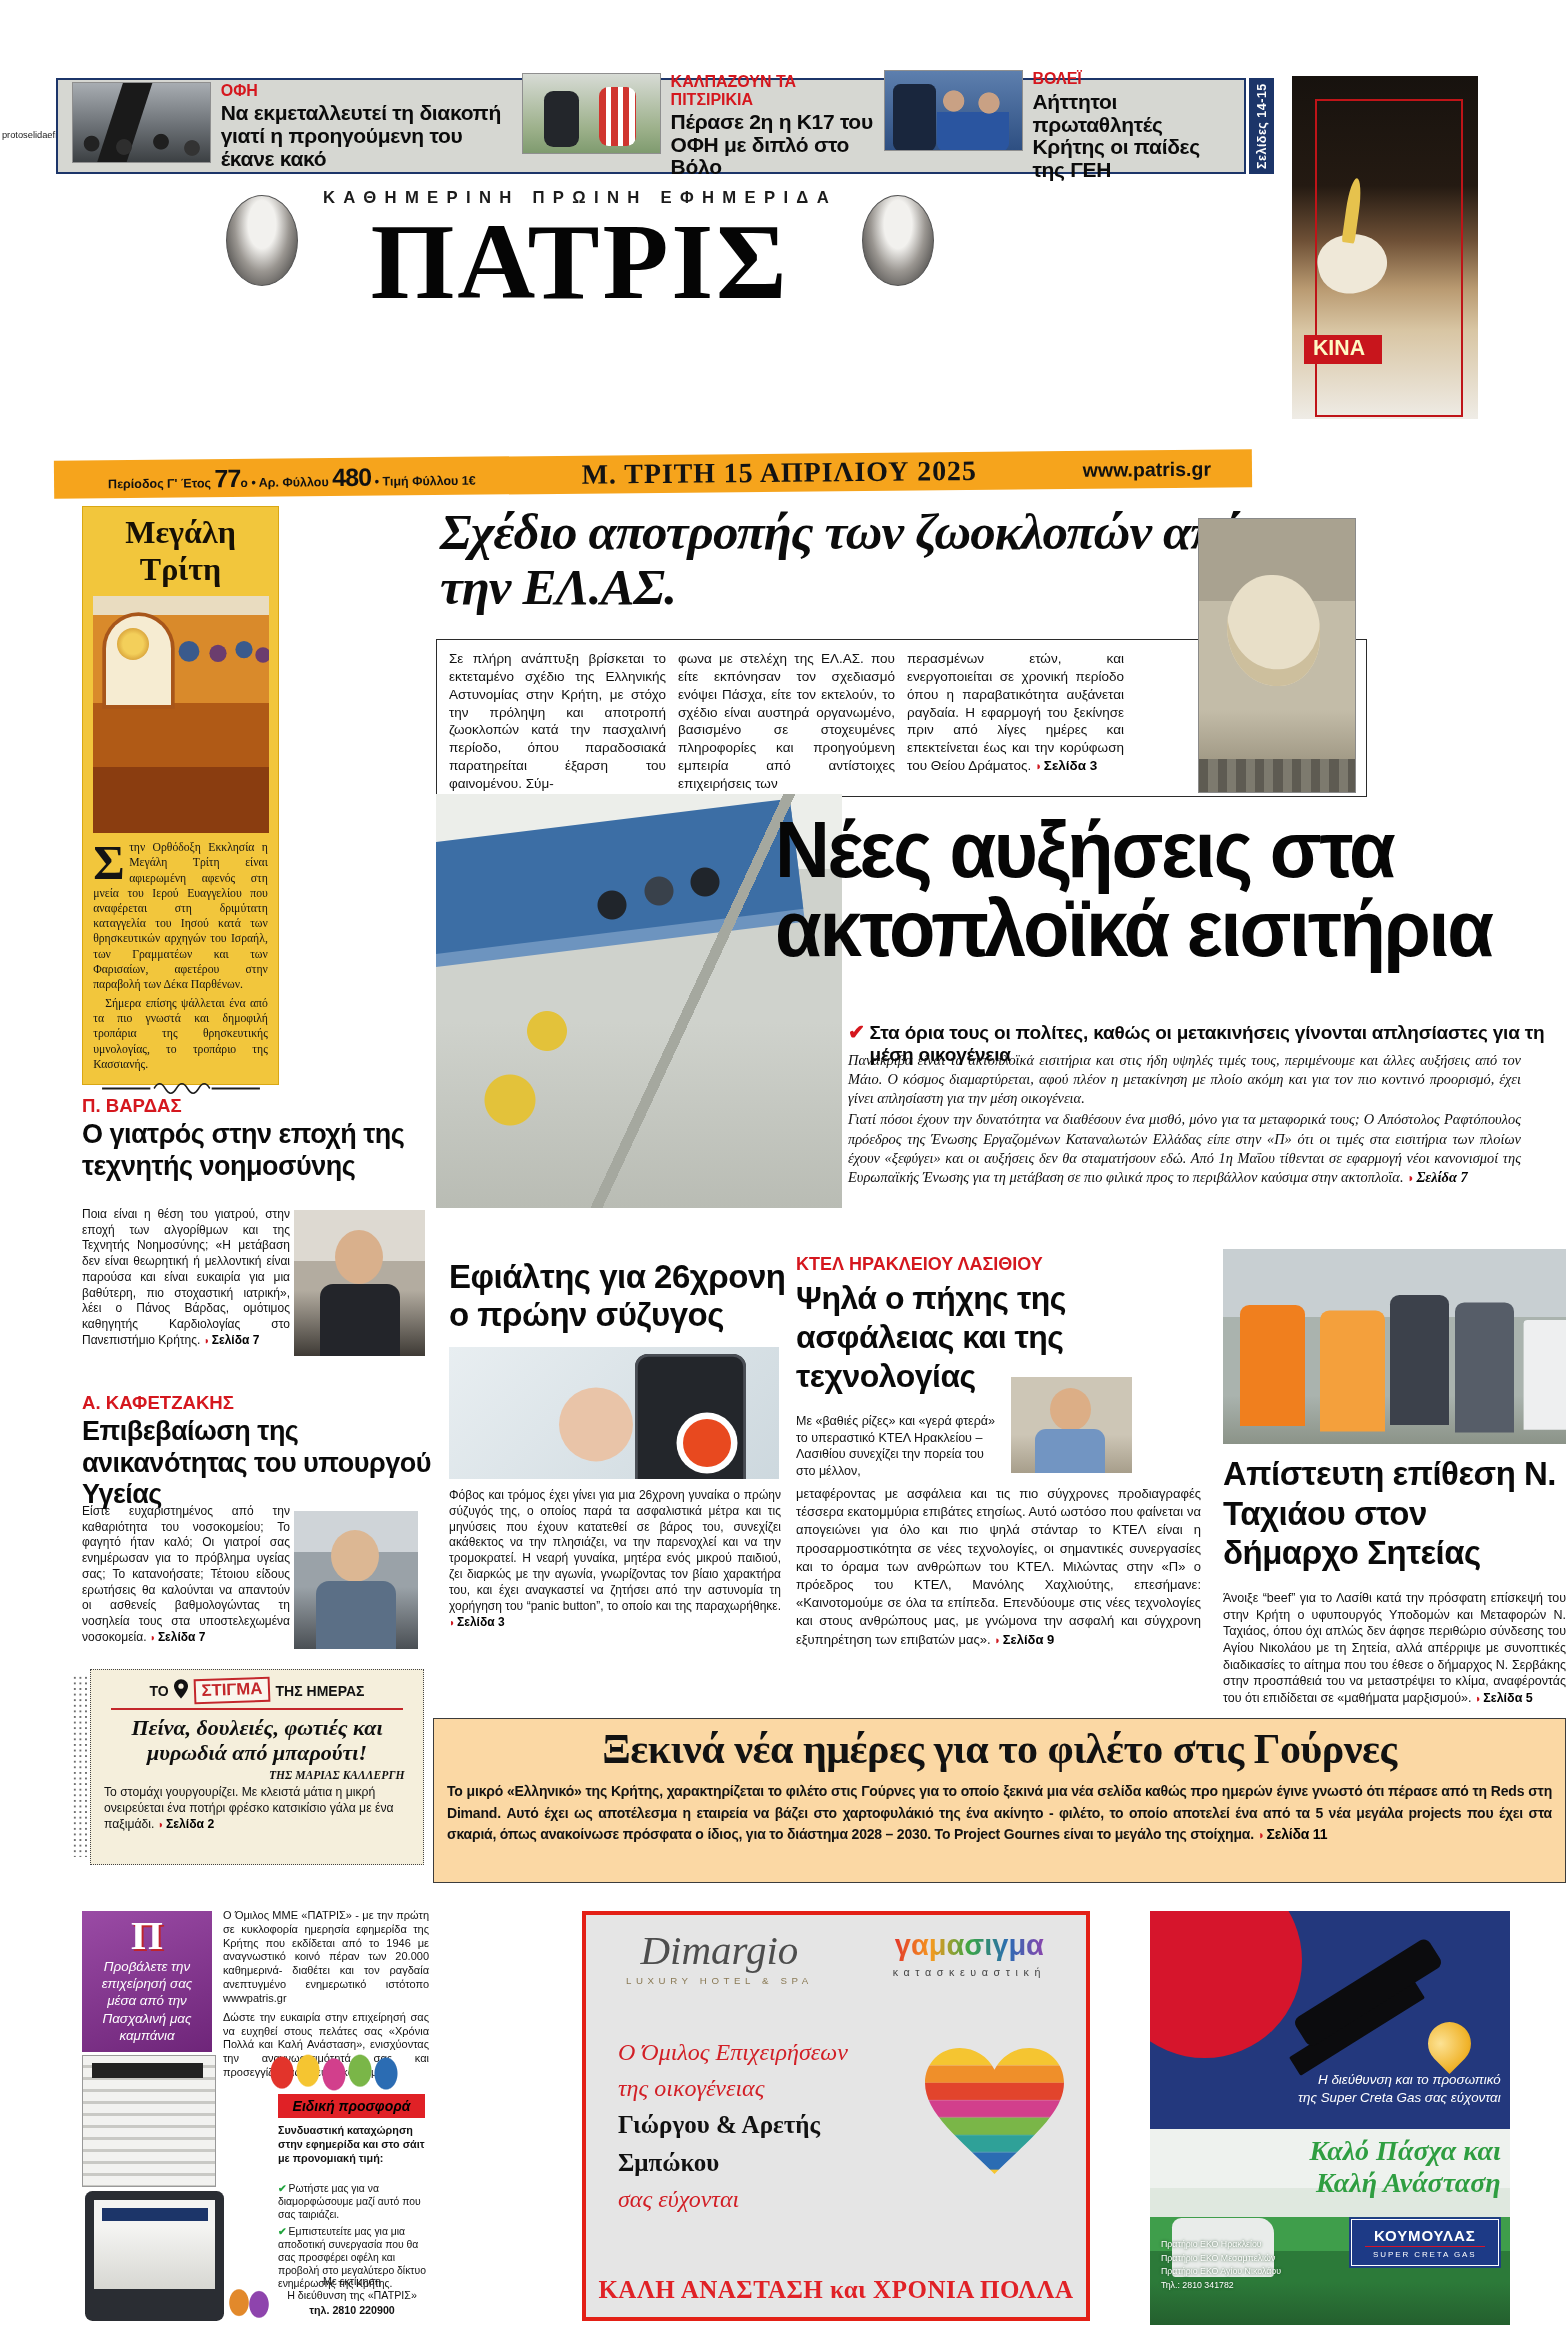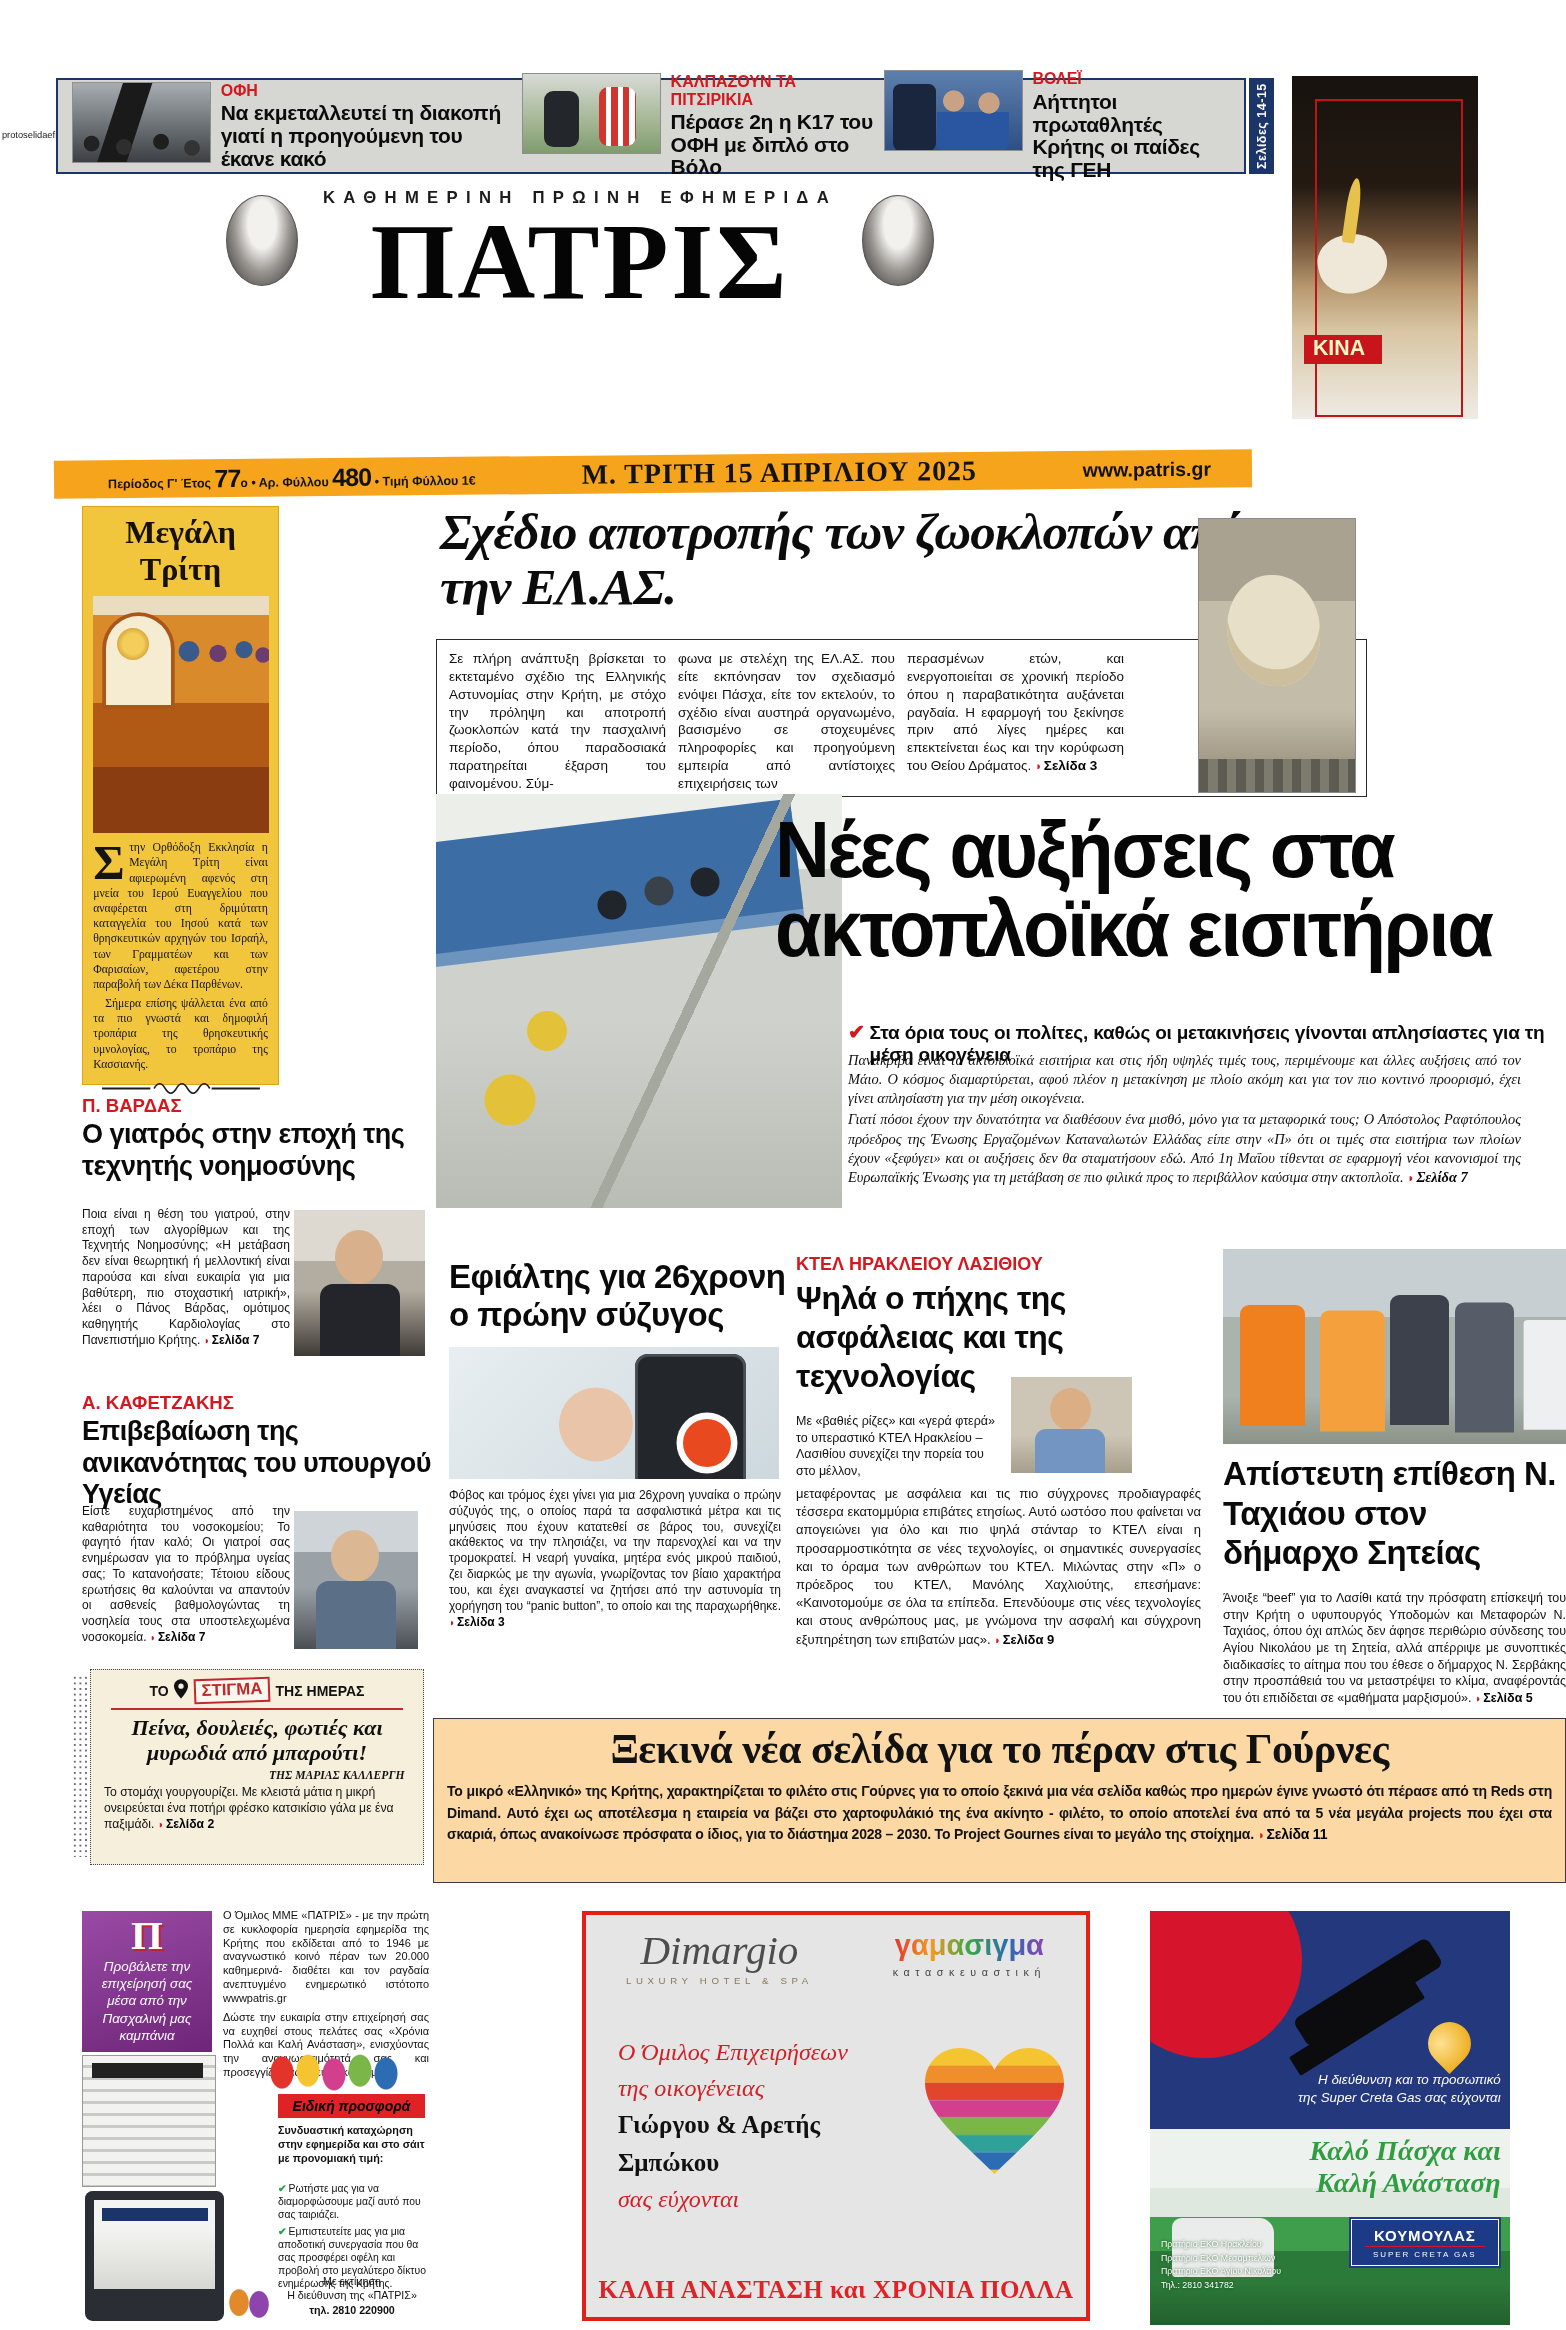--- a/index.html
+++ b/index.html
@@ -412,21 +412,21 @@
   </div>
 
   <div class="ph" id="tax-photo"></div>
   <div class="abs story-hl" id="tax-headline">Απίστευτη επίθεση Ν. Ταχιάου στον δήμαρχο Σητείας</div>
   <div class="abs jus" id="tax-body">
     <span>Άνοιξε “beef” για το Λασίθι κατά την πρόσφατη επίσκεψή του στην Κρήτη ο υφυπουργός Υποδομών και Μεταφορών Ν. Ταχιάος, όπου όχι απλώς δεν άφησε περιθώριο σύνδεσης του Αγίου Νικολάου με τη Σητεία, αλλά απέρριψε με συνοπτικές διαδικασίες το αίτημα που του έθεσε ο δήμαρχος Ν. Σερβάκης στην προσπάθειά του να μεταστρέψει το κλίμα, αναφέροντάς του ότι επιδίδεται σε «μαθήματα μαρξισμού».</span>
     <span class="pm"><i class="ic">◗</i><b>Σελίδα 5</b></span>
   </div>
 
   <div class="abs" id="gournes">
-    <div id="gournes-headline">Ξεκινά νέα σελίδα για το πέραν στις Γούρνες</div>
+    <div id="gournes-headline">Ξεκινά νέα ημέρες για το φιλέτο στις Γούρνες</div>
     <div id="gournes-body">
       <span>Το μικρό «Ελληνικό» της Κρήτης, χαρακτηρίζεται το φιλέτο στις Γούρνες για το οποίο ξεκινά μια νέα σελίδα καθώς προ ημερών έγινε γνωστό ότι πέρασε από τη Reds στη Dimand. Αυτό έχει ως αποτέλεσμα η εταιρεία να βάζει στο χαρτοφυλάκιό της ένα ακίνητο - φιλέτο, το οποίο αποτελεί ένα από τα 5 νέα μεγάλα projects που έχει στα σκαριά, όπως ανακοίνωσε πρόσφατα ο ίδιος, για το διάστημα 2028 – 2030. Το Project Gournes είναι το μεγάλο της στοίχημα.</span>
       <span class="pm"><i class="ic">◗</i><b>Σελίδα 11</b></span>
     </div>
   </div>
 
   <div class="abs" id="promo-badge">
     <div id="promo-badge-letter">Π</div>
     <div id="promo-badge-text">Προβάλετε την επιχείρησή σας μέσα από την Πασχαλινή μας καμπάνια</div>
   </div>

